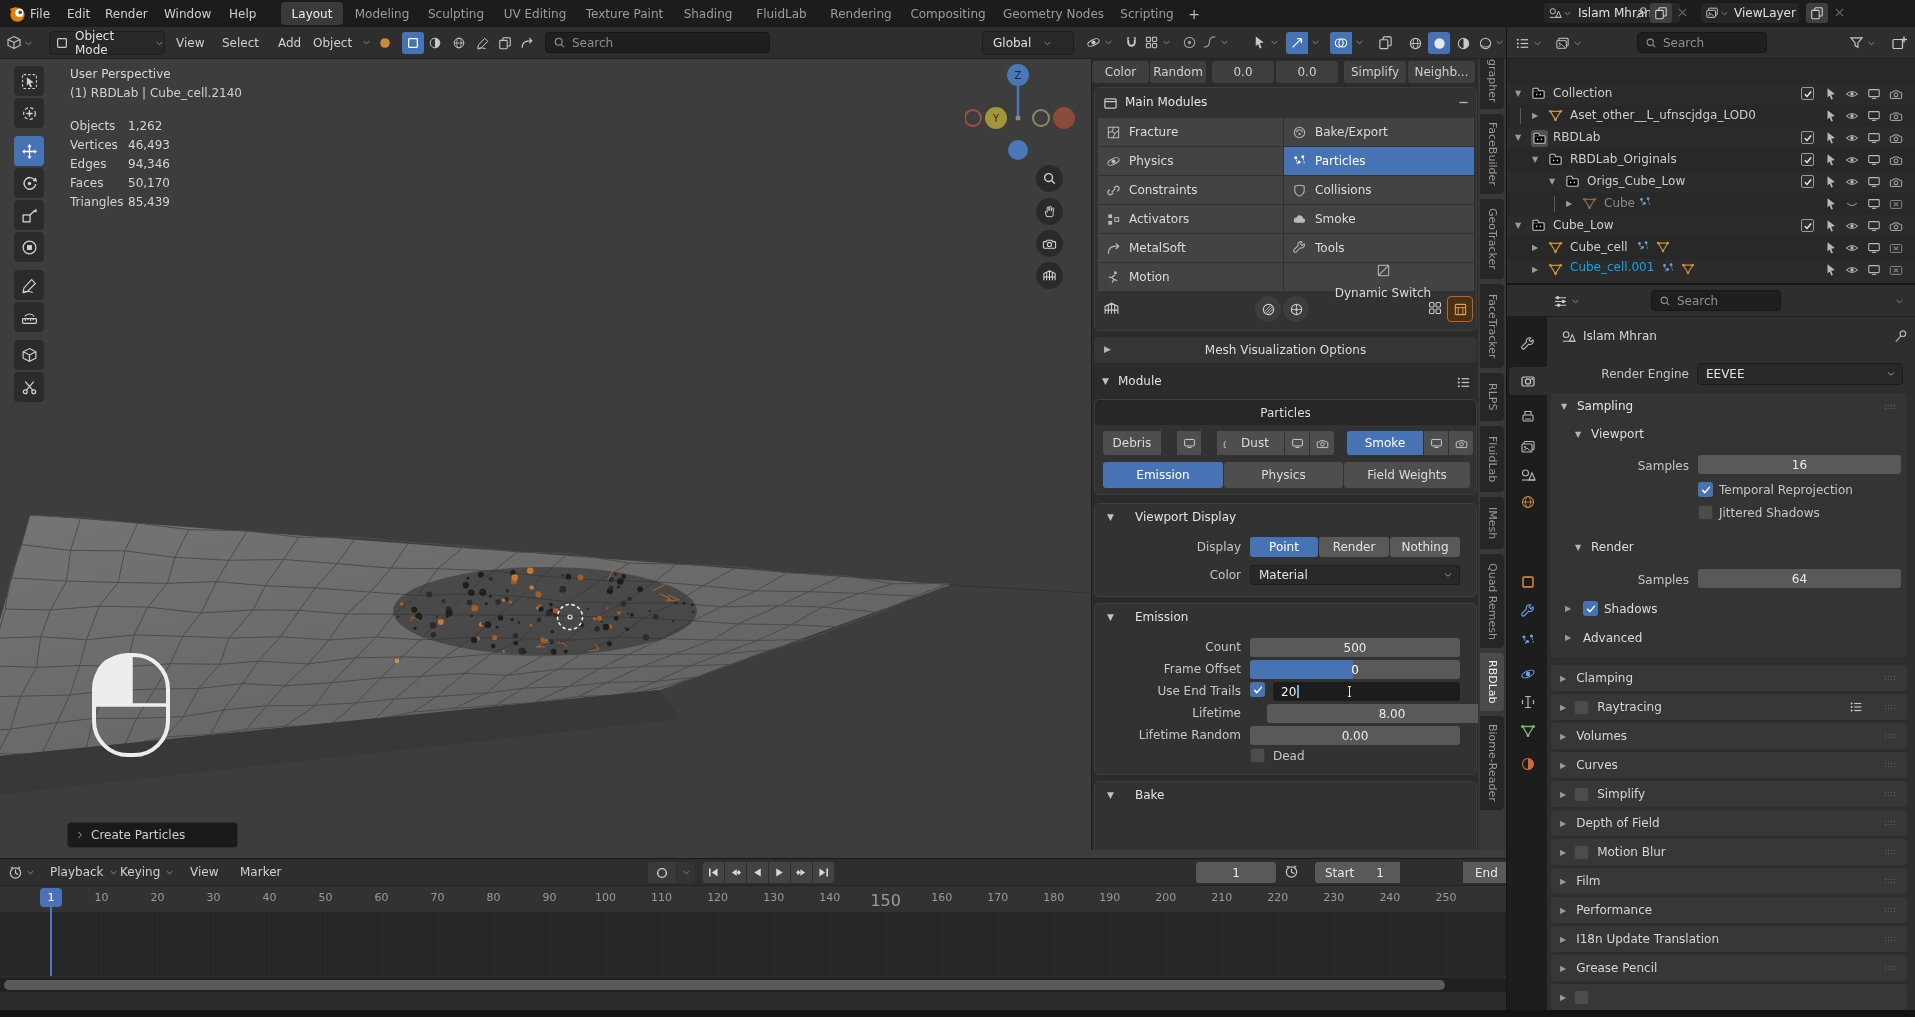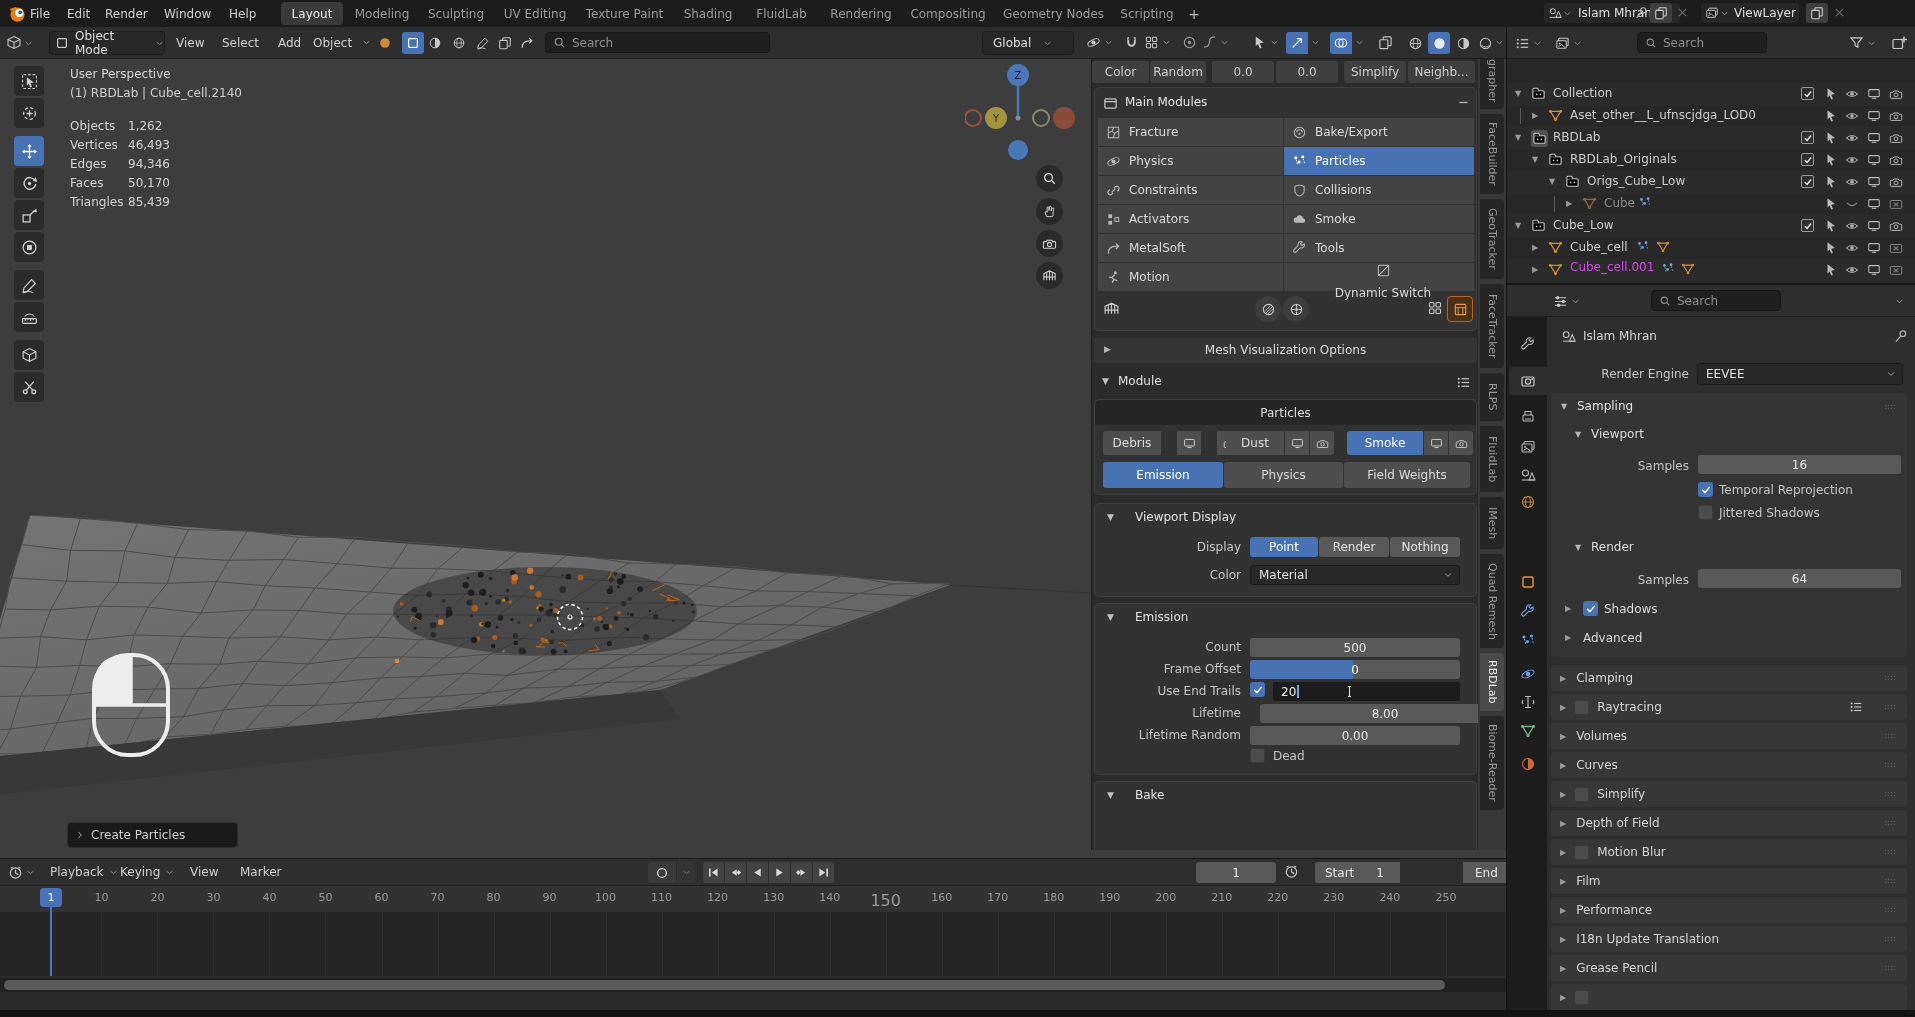--- a/index.html
+++ b/index.html
@@ -974,21 +974,21 @@
       <div style="position:absolute;left:178px;top:78px;width:187px;height:19px;background:#1c1c1c;border-radius:3px;display:flex;align-items:center;">
         <div style="margin-left:8px;color:#f0f0f0;">20</div>
         <div style="width:1.5px;height:13px;background:#7aa4e0;margin-left:1px;"></div>
         <div style="position:absolute;left:70px;top:3px;">
           <svg width="13" height="13" viewBox="0 0 16 16" fill="none" xmlns="http://www.w3.org/2000/svg">
             <path d="M6 2 h4 M8 2 v12 M6 14 h4" stroke="#e8e8e8" stroke-width="1.2"></path>
           </svg>
         </div>
       </div>
       <div style="left:0;top:102px;width:146px;" class=" lbl-r">Lifetime</div>
-      <div style="left:165px;top:100px;width:250px;" class=" field">
+      <div style="left:172px;top:100px;width:250px;" class=" field">
         <div>8.00</div>
       </div>
       <div style="left:0;top:124px;width:146px;" class=" lbl-r">Lifetime Random</div>
       <div style="left:155px;top:122px;width:210px;" class=" field">
         <div>0.00</div>
       </div>
       <div style="left:155px;top:144px;" class=" chk off"></div>
       <div style="position:absolute;left:178px;top:145px;color:#c6c6c6;">Dead</div>
     </div>
     <div style="left:2px;top:722px;width:383px;height:80px;" class=" boxp">
@@ -1420,21 +1420,21 @@
     <div style="top:232px;background:#2b2b2b;" class="olrow">
       <div style="position:absolute;left:25px;top:6px;color:#9a9a9a;font-size:8px;">▶</div>
       <div style="position:absolute;left:41px;top:3px;">
         <svg width="15" height="15" viewBox="0 0 16 16">
           <polygon points="2.5,3.5 13.5,3.5 8,12.5" stroke="#cf9136" stroke-width="1.3" fill="none"></polygon>
           <circle cx="2.5" cy="3.5" r="1.5" fill="#cf9136"></circle>
           <circle cx="13.5" cy="3.5" r="1.5" fill="#cf9136"></circle>
           <circle cx="8" cy="12.5" r="1.5" fill="#cf9136"></circle>
         </svg>
       </div>
-      <div style="position:absolute;left:63px;top:1px;color:#d946ef;">Cube_cell.001</div>
+      <div style="position:absolute;left:63px;top:1px;color:#0ea5e9;">Cube_cell.001</div>
       <div style="position:absolute;left:154.2px;top:3px;">
         <svg width="14" height="14" viewBox="0 0 16 16" fill="none" xmlns="http://www.w3.org/2000/svg">
           <circle cx="4" cy="4" r="1.6" fill="#6f9fd8"></circle>
           <circle cx="11.5" cy="3" r="1.6" fill="#6f9fd8"></circle>
           <circle cx="7.5" cy="8.5" r="1.6" fill="#6f9fd8"></circle>
           <path d="M4.5 6 L6 12 M12 5 L13.5 11" stroke="#6f9fd8" stroke-width="1" stroke-dasharray="1.8 1.4"></path>
         </svg>
       </div>
       <div style="position:absolute;left:174.2px;top:3px;">
         <svg width="14" height="14" viewBox="0 0 16 16" fill="none" xmlns="http://www.w3.org/2000/svg">

